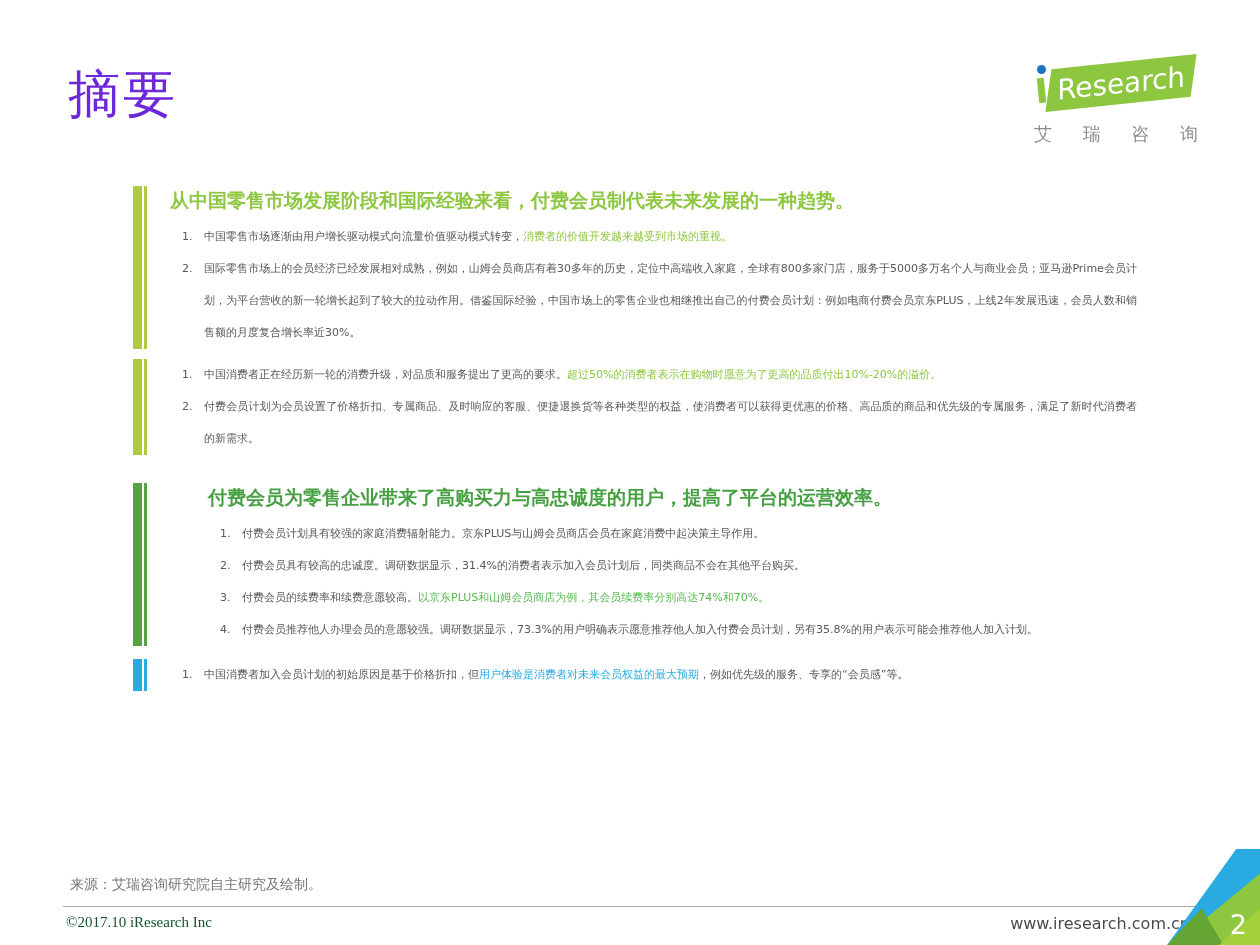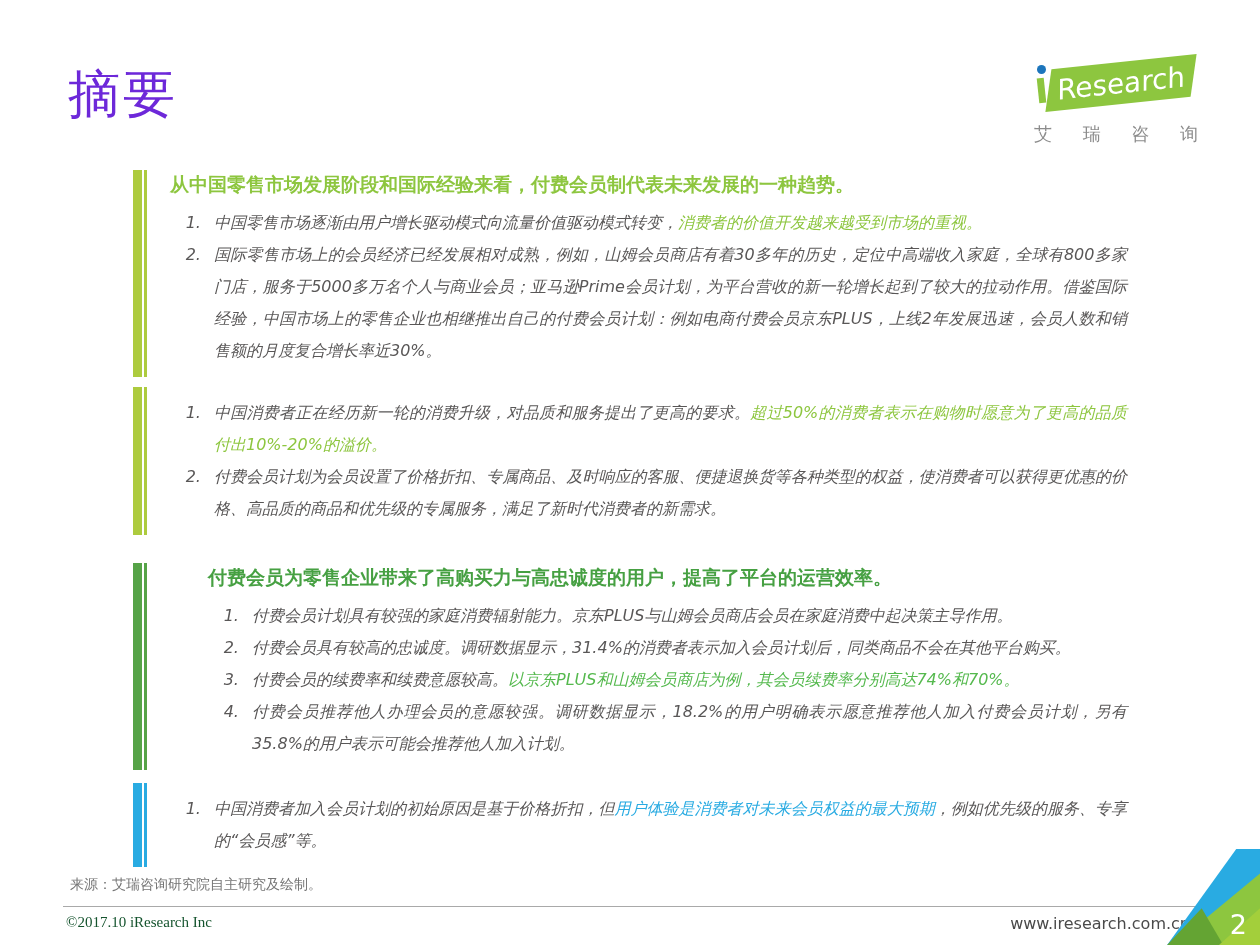--- a/index.html
+++ b/index.html
@@ -30,39 +30,39 @@
   .logo-i-dot{
     position:absolute;left:11px;top:9px;width:9px;height:9px;border-radius:50%;
     background:#1C75BC;
   }
   .logo-cn{
     position:absolute;left:8px;right:0;bottom:2px;
     display:flex;justify-content:space-between;
     color:#8C8C8C;font-size:18px;
   }
   
-  .content{position:absolute;left:133px;top:170px;width:1004px;}
+  .content{position:absolute;left:133px;top:186px;width:1004px;}
   .section{display:flex;align-items:stretch;}
   .sec-gap-1{margin-bottom:10px;}
   .sec-gap-2{margin-bottom:28px;}
   .sec-gap-3{margin-bottom:13px;gap:38px;}
   .bar{flex:0 0 14px;}
   .bar-lime {background:linear-gradient(90deg,#ADCB3E 0 9px,#ffffff 9px 11px,#ADCB3E 11px 14px);}
   .bar-green{background:linear-gradient(90deg,#56A347 0 9px,#ffffff 9px 11px,#56A347 11px 14px);}
   .bar-blue {background:linear-gradient(90deg,#29ABE2 0 9px,#ffffff 9px 11px,#29ABE2 11px 14px);}
   .sec-body{flex:1;padding-left:23px;}
   .sec-heading{
     margin:0 0 8px 0;font-size:19px;font-weight:bold;line-height:26px;padding-top:1px;
   }
   .hl-lime .sec-heading{color:#8DC63F;}
   .hl-green .sec-heading{color:#46A042;}
   .hl-blue .sec-heading{color:#29ABE2;}
   .sec-list{
-    margin:10px;padding:0 0 0 26px;list-style:decimal;
-    font-size:16px;line-height:32px;color:#595757;text-align:justify;font-style:italic;
+    margin:0;padding:0 0 0 26px;list-style:decimal;
+    font-size:11px;line-height:32px;color:#595757;text-align:justify;
   }
   .sec-list li{padding-left:8px;}
   .sec-list li::marker{color:#595757;}
   .seg-lime{color:#8DC63F;}
   .seg-green{color:#55B94E;}
   .seg-blue{color:#29ABE2;}
   
   .source-note{position:absolute;left:70px;top:876px;font-size:14px;color:#757575;}
   .footer-rule{position:absolute;left:63px;top:906px;width:1134px;height:0;border-top:1px solid #a9a9a9;}
   .footer-copy{position:absolute;left:66px;top:914px;font-size:15px;color:#14532d;font-family:Liberation Serif, serif;}
@@ -122,21 +122,21 @@
   </div>
 
   <div class="section hl-green sec-gap-3">
     <div class="bar bar-green"></div>
     <div class="sec-body">
       <h2 class="sec-heading">付费会员为零售企业带来了高购买力与高忠诚度的用户，提高了平台的运营效率。</h2>
       <ol class="sec-list">
         <li><span>付费会员计划具有较强的家庭消费辐射能力。京东PLUS与山姆会员商店会员在家庭消费中起决策主导作用。</span></li>
         <li><span>付费会员具有较高的忠诚度。调研数据显示，31.4%的消费者表示加入会员计划后，同类商品不会在其他平台购买。</span></li>
         <li><span>付费会员的续费率和续费意愿较高。</span><span class="seg-green">以京东PLUS和山姆会员商店为例，其会员续费率分别高达74%和70%。</span></li>
-        <li><span>付费会员推荐他人办理会员的意愿较强。调研数据显示，18.2%的用户明确表示愿意推荐他人加入付费会员计划，另有35.8%的用户表示可能会推荐他人加入计划。</span></li>
+        <li><span>付费会员推荐他人办理会员的意愿较强。调研数据显示，73.3%的用户明确表示愿意推荐他人加入付费会员计划，另有35.8%的用户表示可能会推荐他人加入计划。</span></li>
       </ol>
     </div>
   </div>
 
   <div class="section hl-blue">
     <div class="bar bar-blue"></div>
     <div class="sec-body">
       <ol class="sec-list">
         <li><span>中国消费者加入会员计划的初始原因是基于价格折扣，但</span><span class="seg-blue">用户体验是消费者对未来会员权益的最大预期</span><span>，例如优先级的服务、专享的“会员感”等。</span></li>
       </ol>

